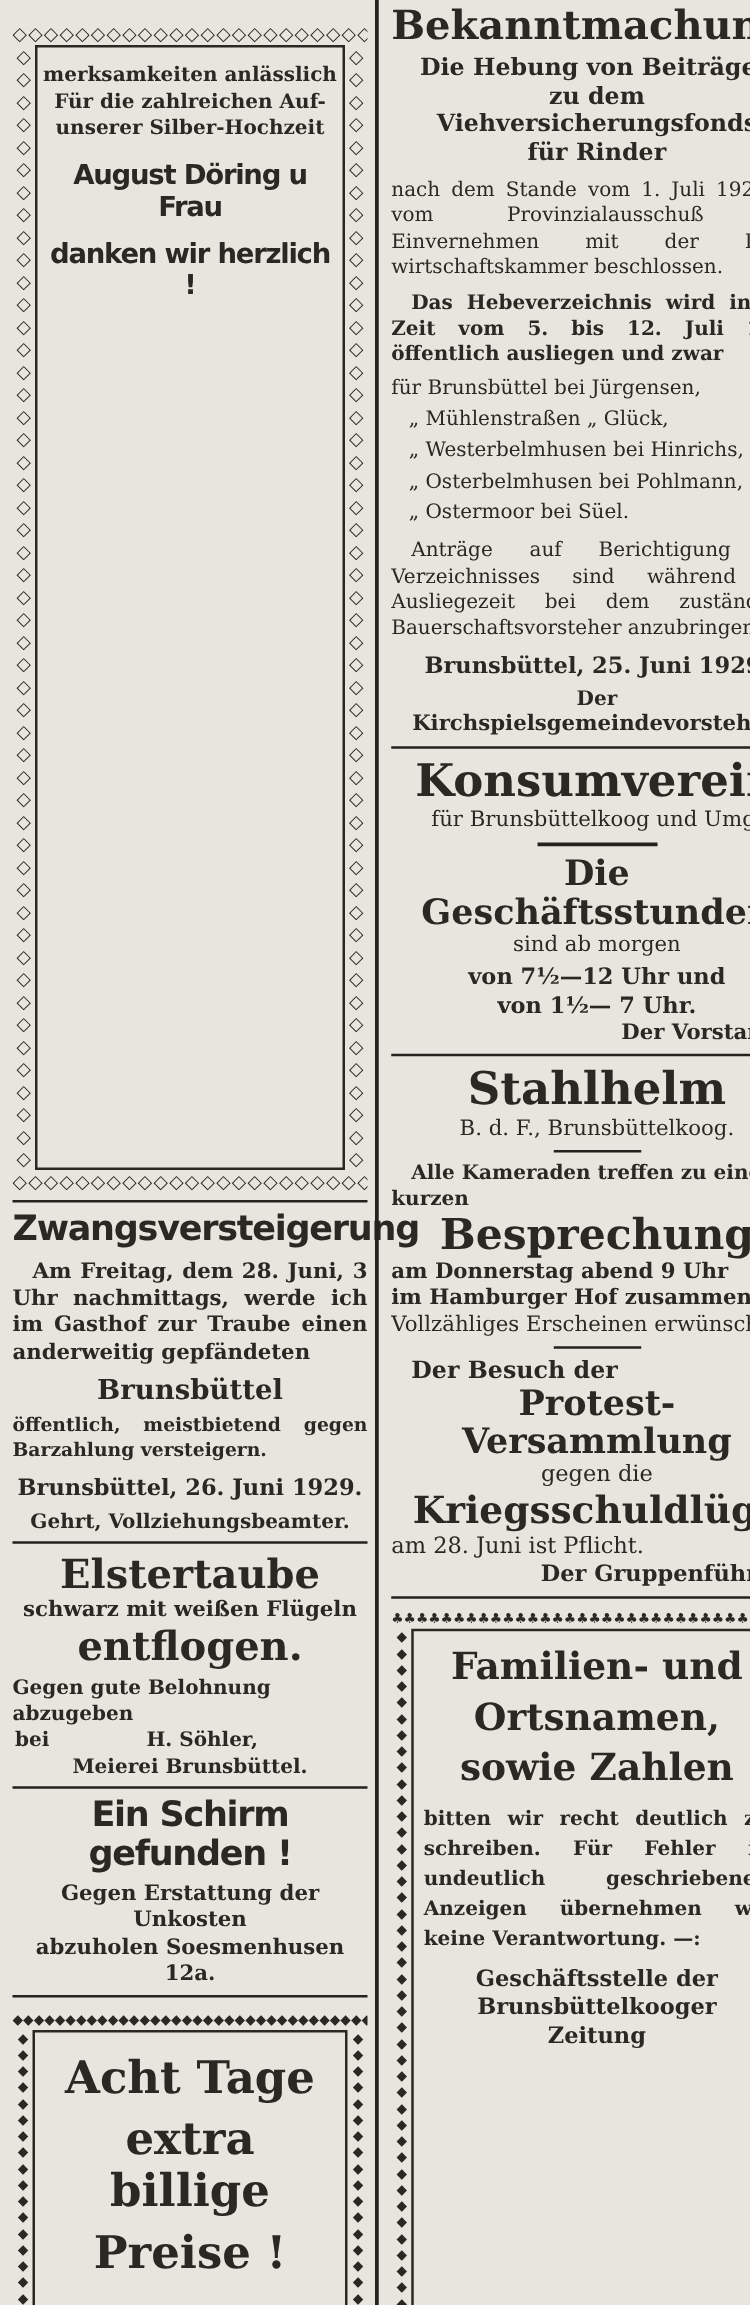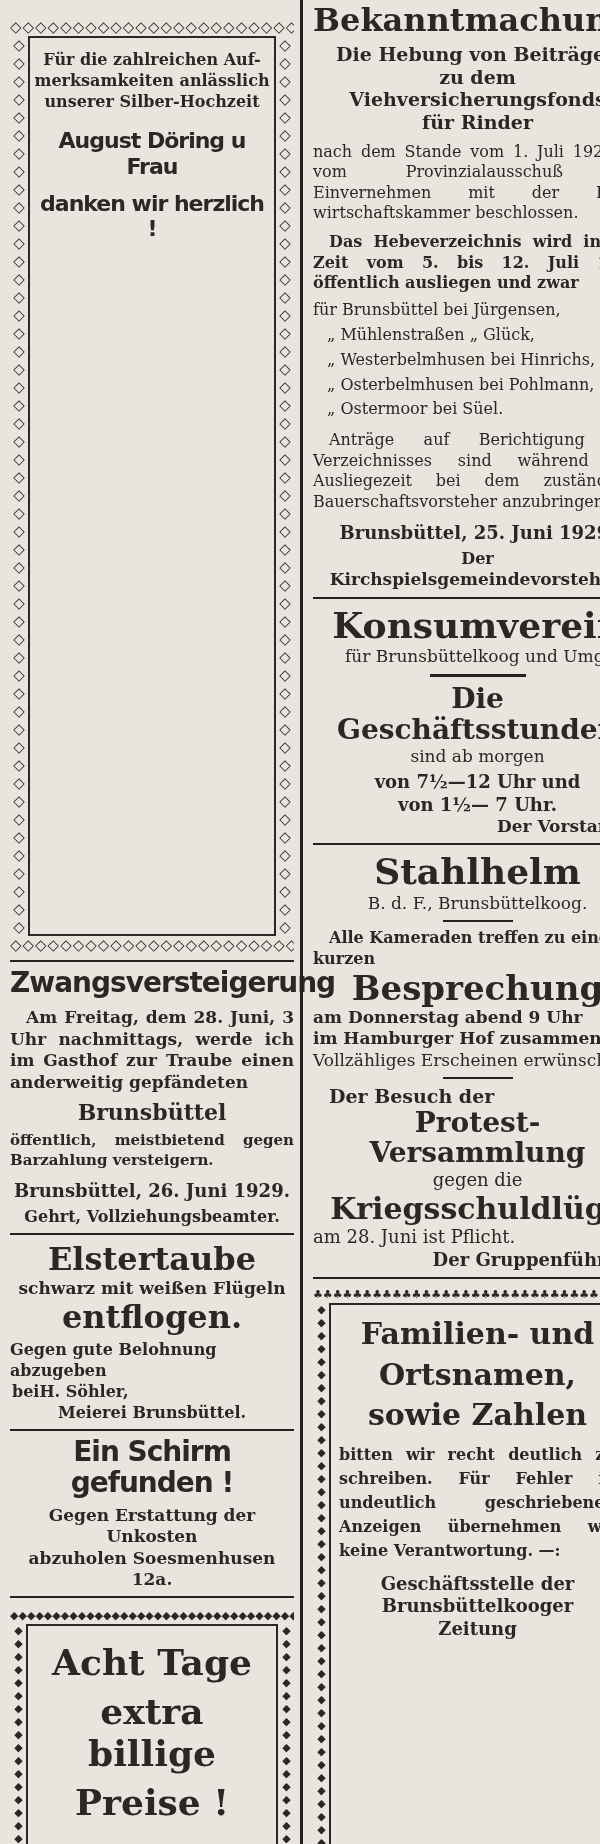--- a/index.html
+++ b/index.html
@@ -53,37 +53,37 @@
   .t32{font-size:32px;line-height:1.15;}
   .t34{font-size:34px;line-height:1.1;}
   .t36{font-size:36px;line-height:1.15;}
   .t22{font-size:22px;line-height:1.15;}
   .t19{font-size:19px;line-height:1.2;}
   .t18{font-size:18px;line-height:1.25;}
   .t17{font-size:17px;line-height:1.25;}
   .t16{font-size:16px;line-height:1.3;}.mt4{margin-top:4px;}.mt6{margin-top:6px;}
   .mt8{margin-top:8px;}.mt10{margin-top:10px;}.mt12{margin-top:12px;}.mt16{margin-top:16px;}
 
-  .split{display:flex;padding:0 10px 0 2px;}
+  .split{display:flex;justify-content:space-between;padding:0 10px 0 2px;}
   .list-row{font-size:16px;line-height:1.55;}
   .list-row.ditto{padding-left:14px;}
 </style>
 </head>
 <body>
 
 <div class="page">
 
   <div class="col col-left">
 
     <div class="frame fr-cols18">
       <div class="fe h f-top">◇◇◇◇◇◇◇◇◇◇◇◇◇◇◇◇◇◇◇◇◇◇◇◇◇◇◇◇◇◇◇◇◇◇◇◇◇◇◇◇◇◇◇◇◇◇◇◇◇◇</div>
       <div class="fe v f-l">◇◇◇◇◇◇◇◇◇◇◇◇◇◇◇◇◇◇◇◇◇◇◇◇◇◇◇◇◇◇◇◇◇◇◇◇◇◇◇◇◇◇◇◇◇◇◇◇◇◇</div>
       <div class="f-c c" style="padding:12px 4px;">
+        <div class="b t16">merksamkeiten anlässlich</div>
         <div class="b t16">Für die zahlreichen Auf-</div>
-        <div class="b t16">merksamkeiten anlässlich</div>
         <div class="b t16">unserer Silber-Hochzeit</div>
         <div class="h-fat t22 mt16">August Döring u Frau</div>
         <div class="h-fat t22 mt12">danken wir herzlich !</div>
       </div>
       <div class="fe v f-r">◇◇◇◇◇◇◇◇◇◇◇◇◇◇◇◇◇◇◇◇◇◇◇◇◇◇◇◇◇◇◇◇◇◇◇◇◇◇◇◇◇◇◇◇◇◇◇◇◇◇</div>
       <div class="fe h f-bot">◇◇◇◇◇◇◇◇◇◇◇◇◇◇◇◇◇◇◇◇◇◇◇◇◇◇◇◇◇◇◇◇◇◇◇◇◇◇◇◇◇◇◇◇◇◇◇◇◇◇</div>
     </div>
     <div class="rule"></div>
 
     <div>

